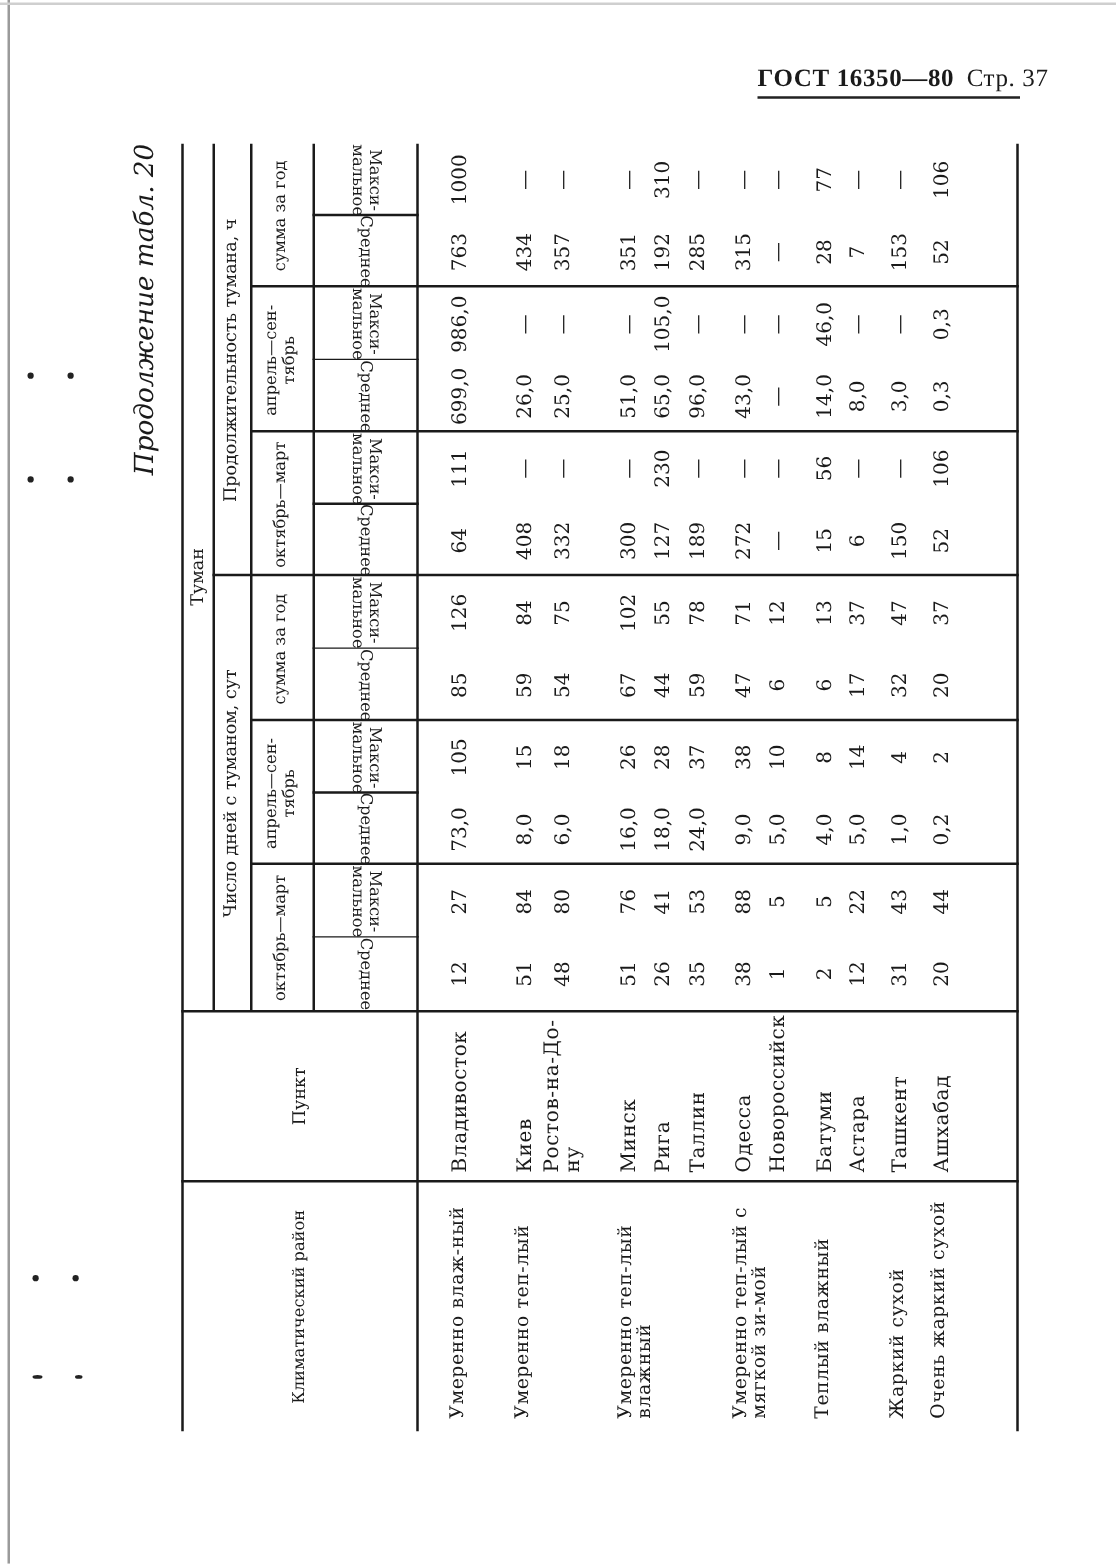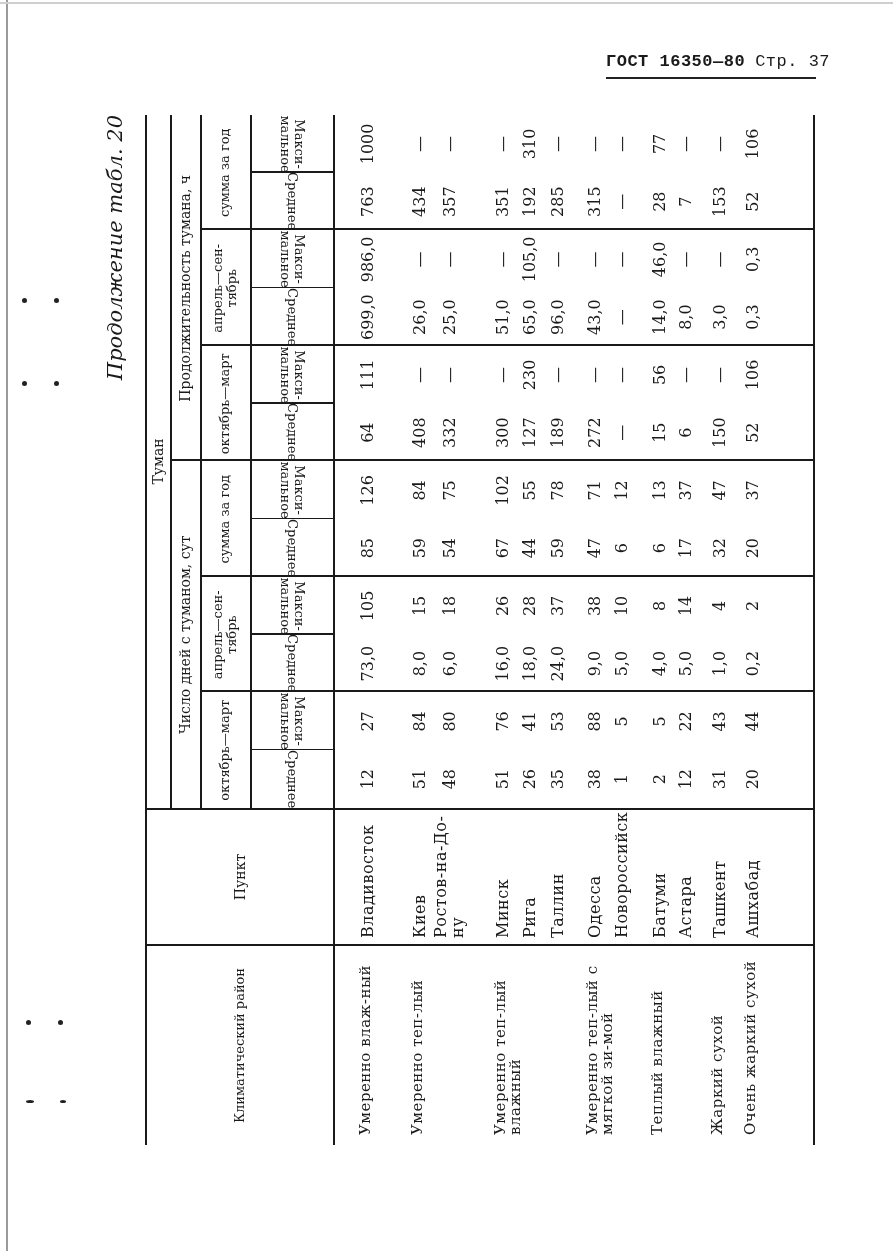--- a/index.html
+++ b/index.html
@@ -1,20 +1,20 @@
 <!DOCTYPE html>
 <html><head>
 <meta charset="utf-8">
 <style>
   html, body { margin:0; padding:0; }
   body { width:893px; height:1251px; background:#ffffff; position:relative; overflow:hidden;
          font-family:"DejaVu Serif", "Liberation Serif", serif; color:#1a1a1a; }
   .left-edge { position:absolute; left:6px; top:0; width:2px; height:1251px; background:#9a9a9a; }
   .top-edge { position:absolute; left:0; top:2px; width:893px; height:2px; background:#cfcfcf; }
-  .page-header { position:absolute; left:606px; top:52px; font-family:Liberation Mono, monospace; font-weight:bold; font-size:17px; letter-spacing:0.5px; white-space:nowrap; }
+  .page-header { position:absolute; left:606px; top:52px; font-family:Liberation Serif, serif; font-weight:bold; font-size:20px; letter-spacing:0.5px; white-space:nowrap; }
   .page-header .pg { font-weight:normal; margin-left:10px; }
   .header-rule { position:absolute; left:606px; top:77px; width:210px; height:2px; background:#222; }
 
   
   .rot { position:absolute; left:145px; top:1145px; width:1030px; height:670px;
          transform-origin:0 0; transform:rotate(-90deg); }
   .caption { position:absolute; right:0px; top:-42px; font-style:italic; font-size:21px; white-space:nowrap; }
   .rule { position:absolute; background:#1a1a1a; }
   .cell { position:absolute; display:flex; align-items:center; justify-content:center; text-align:center;
           font-size:14px; line-height:16px; }

